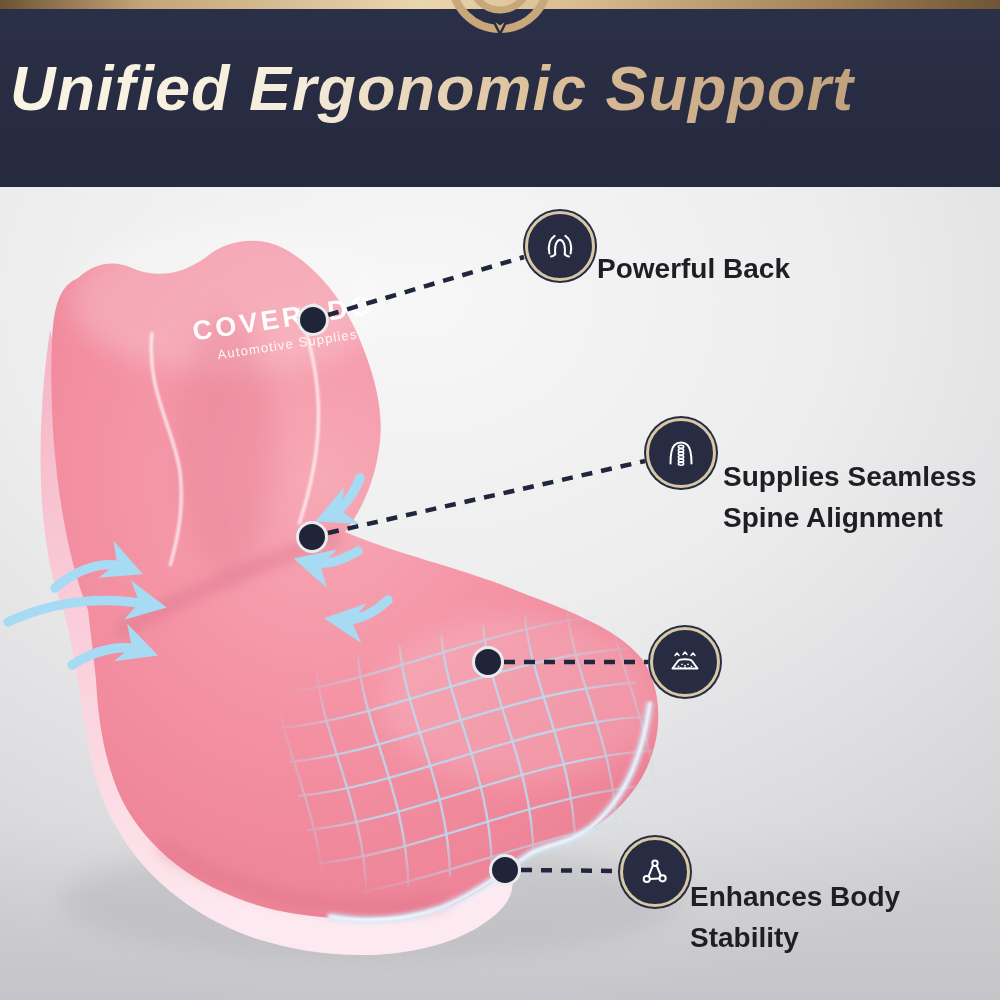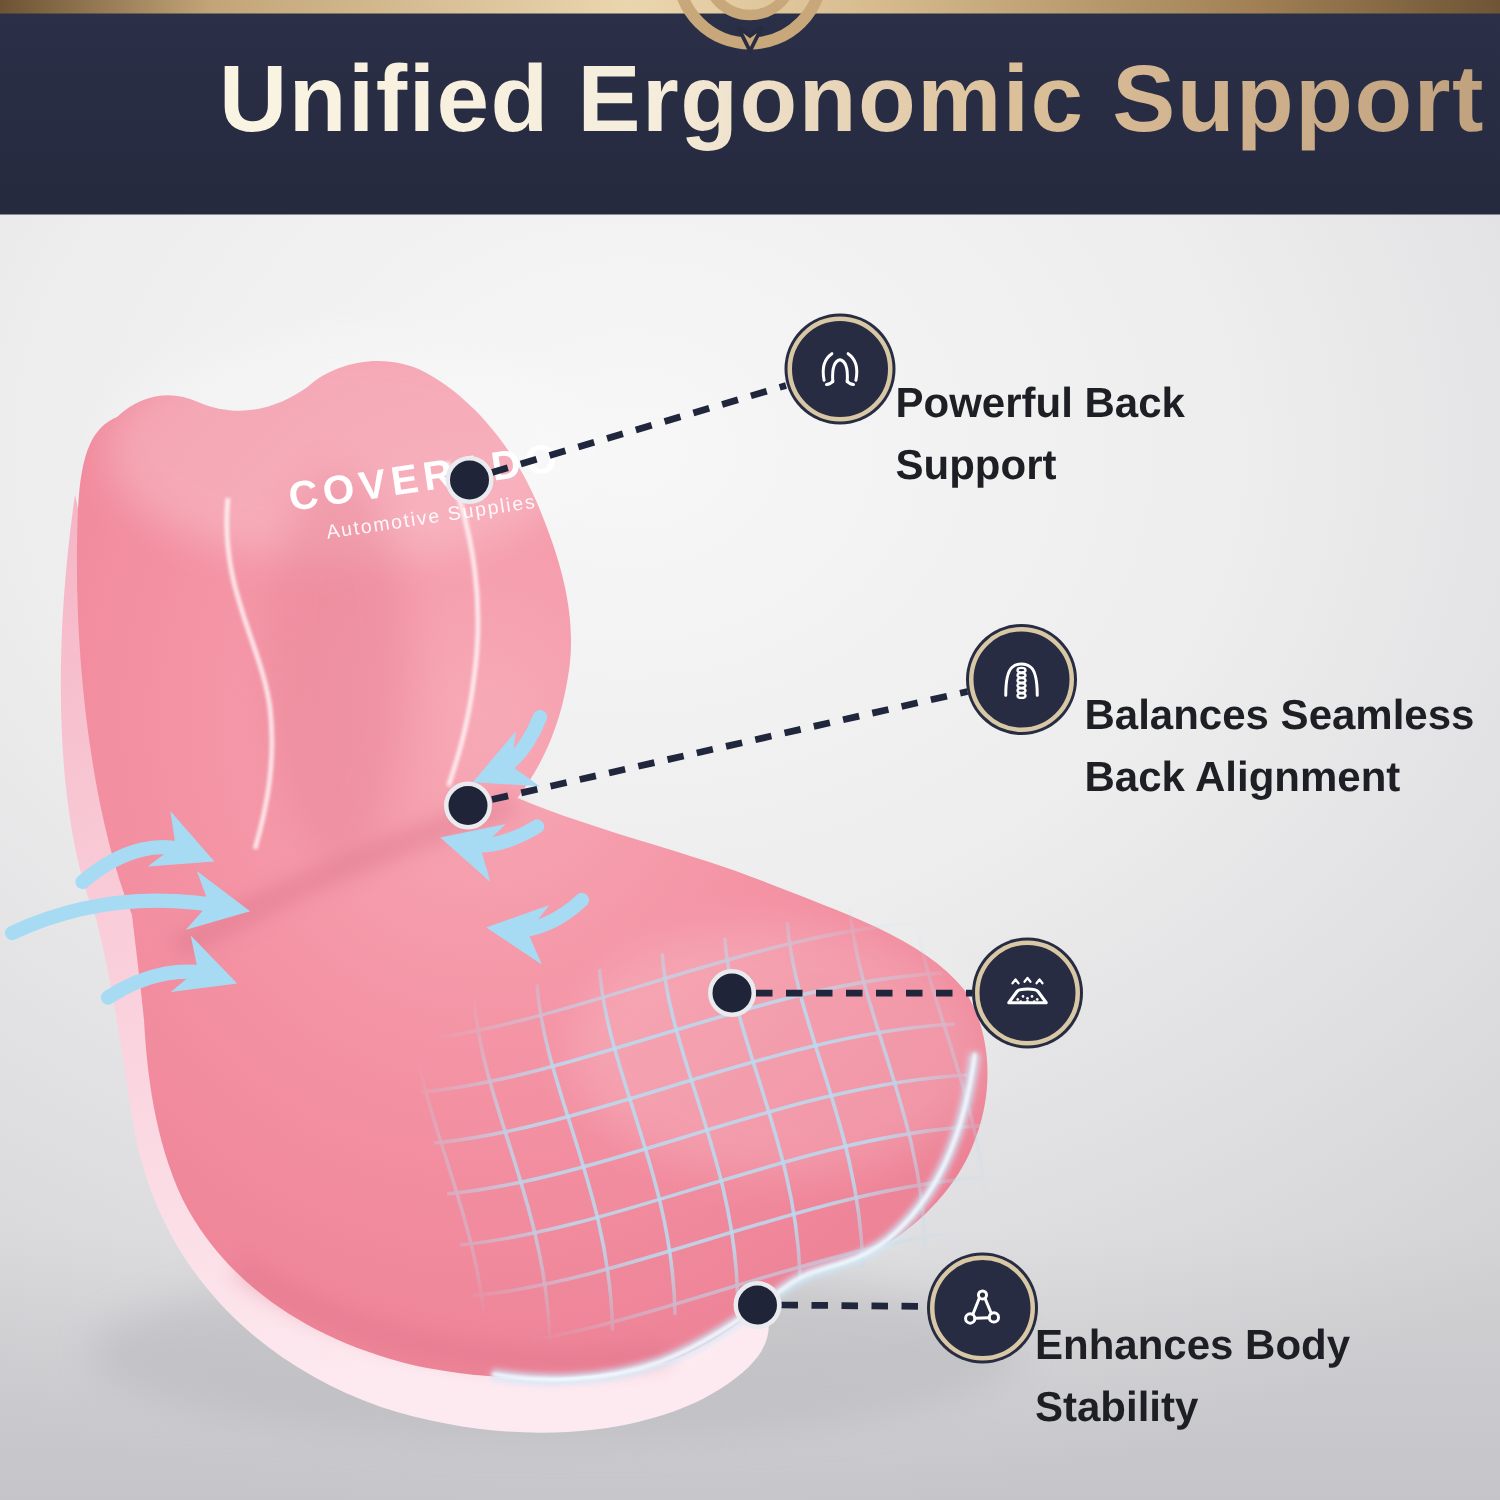--- a/index.html
+++ b/index.html
@@ -7,23 +7,23 @@
     position:relative;width:1000px;height:1000px;overflow:hidden;
     font-family:"Liberation Sans",sans-serif;
     background:radial-gradient(ellipse 920px 720px at 42% 30%, #f7f7f7 0%, #ededee 45%, #dfdfe1 75%, #d2d2d5 100%);
   }
   .stage::after{
     content:"";position:absolute;inset:0;pointer-events:none;
     background:linear-gradient(180deg, rgba(0,0,0,0) 82%, rgba(130,130,138,.16) 100%);
   }
   
   .header{
-    position:absolute;left:0;top:0;width:1000px;height:143px;z-index:6;
+    position:absolute;left:0;top:0;width:1000px;height:187px;z-index:6;
     background:linear-gradient(180deg,#2b3049 0%,#272c42 60%,#252a3f 100%);
-    display:flex;align-items:center;justify-content:flex-end;
+    display:flex;align-items:center;justify-content:flex-start;font-style:italic;
   }
   .goldbar{
     position:absolute;left:0;top:0;width:100%;height:9px;
     background:linear-gradient(90deg,#6d5334 0%,#c3a478 14%,#ead6ae 42%,#d8bc90 58%,#a07f54 84%,#6f5536 100%);
   }
   .emblem{position:absolute;left:50%;top:0;transform:translateX(-50%);}
   .title{
     margin:0;padding:0 10px 12px 10px;font-size:63px;font-weight:bold;letter-spacing:1px;white-space:nowrap;
     background:linear-gradient(90deg,#faf4e3 0%,#f6eedd 34%,#dcc09a 62%,#bfa17d 100%);
     -webkit-background-clip:text;background-clip:text;color:transparent;
@@ -206,41 +206,40 @@
         <path d="M15.2,28.5 C14.6,20 15.6,14.8 20,13.8 C24.4,14.8 25.4,20 24.8,28.5"></path>
         <path d="M15.2,28 C14.2,29.6 12.6,30.3 11,30.4"></path>
         <path d="M24.8,28 C25.8,29.6 27.4,30.3 29,30.4"></path>
         <path d="M9.4,27.5 C7.8,19.5 9.6,13.2 14.6,9.8"></path>
         <path d="M30.6,27.5 C32.2,19.5 30.4,13.2 25.4,9.8"></path>
       </g>
     </svg>
   </div>
   <div class="ctext" style="left:597px;top:208px">
     <div>Powerful Back</div>
-    <div>Support</div>
   </div>
 
   <div class="badge" style="left:646px;top:418px">
     <svg width="40" height="40" viewBox="0 0 40 40">
       <g class="glyph">
         <path d="M9.5,30.5 C9.5,20.5 10.6,14.8 13.6,12 C15.4,10.3 17.4,9.6 20,9.6 C22.6,9.6 24.6,10.3 26.4,12 C29.4,14.8 30.5,20.5 30.5,30.5"></path>
         <g stroke-width="1.5">
           <ellipse cx="20" cy="13.8" rx="2.7" ry="1.5"></ellipse>
           <ellipse cx="20" cy="17.2" rx="2.7" ry="1.5"></ellipse>
           <ellipse cx="20" cy="20.6" rx="2.7" ry="1.5"></ellipse>
           <ellipse cx="20" cy="24" rx="2.7" ry="1.5"></ellipse>
           <ellipse cx="20" cy="27.4" rx="2.7" ry="1.5"></ellipse>
           <ellipse cx="20" cy="30.8" rx="2.7" ry="1.5"></ellipse>
         </g>
       </g>
     </svg>
   </div>
   <div class="ctext" style="left:723px;top:416px">
-    <div>Balances Seamless</div>
-    <div>Back Alignment</div>
+    <div>Supplies Seamless</div>
+    <div>Spine Alignment</div>
   </div>
 
   <div class="badge" style="left:650px;top:627px">
     <svg width="40" height="40" viewBox="0 0 40 40">
       <g class="glyph" stroke-width="1.8">
         <path d="M7.5,26.5 L13,19 C14.8,16.8 25.2,16.8 27,19 L32.5,26.5 Z"></path>
         <path d="M10,13.5 L12,11 L14,13.5" stroke-width="1.5"></path>
         <path d="M18,12.5 L20,10 L22,12.5" stroke-width="1.5"></path>
         <path d="M26,13.5 L28,11 L30,13.5" stroke-width="1.5"></path>
       </g>

